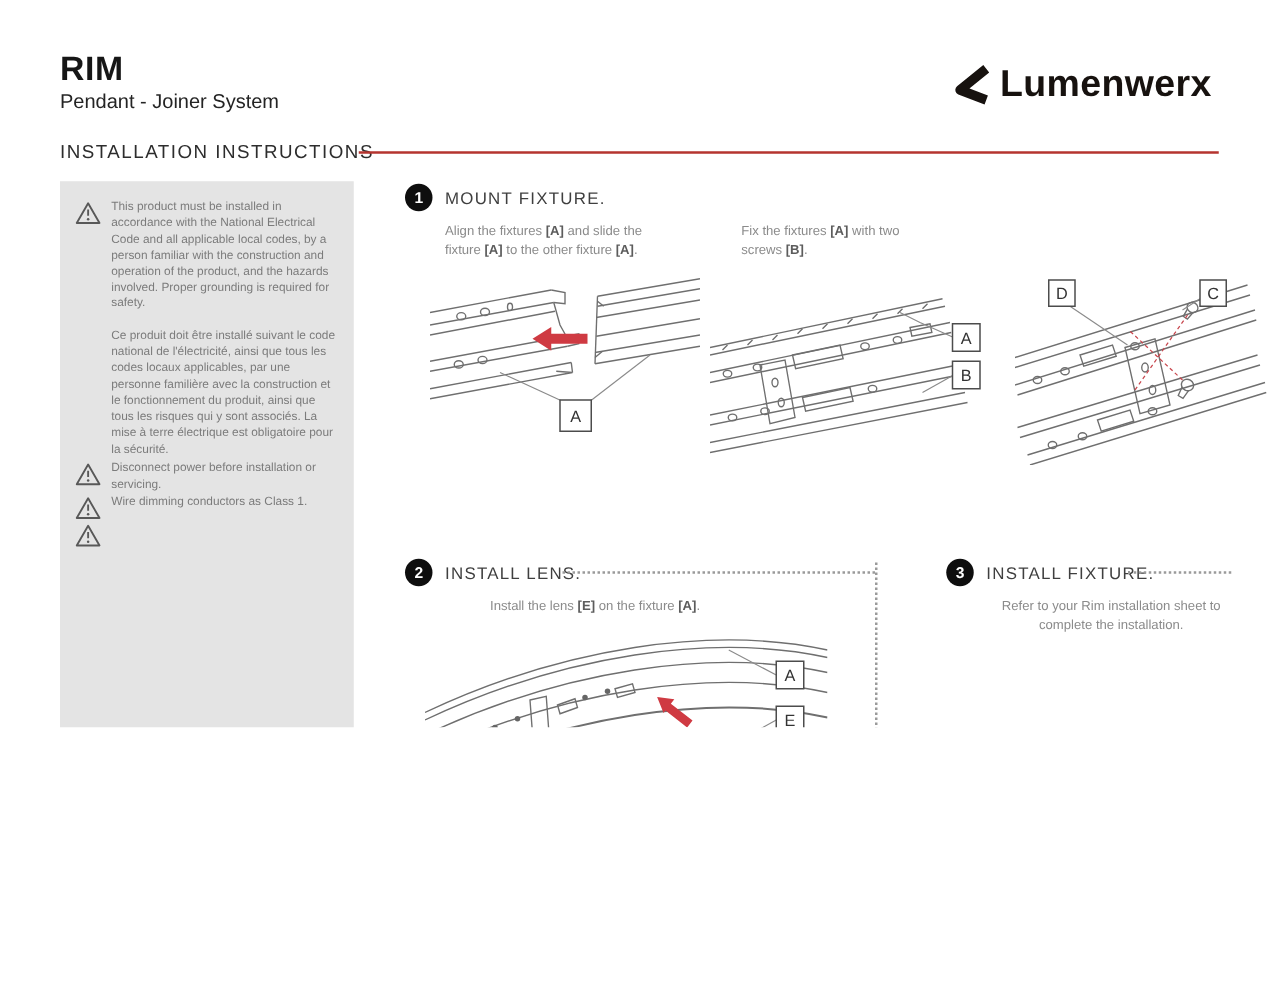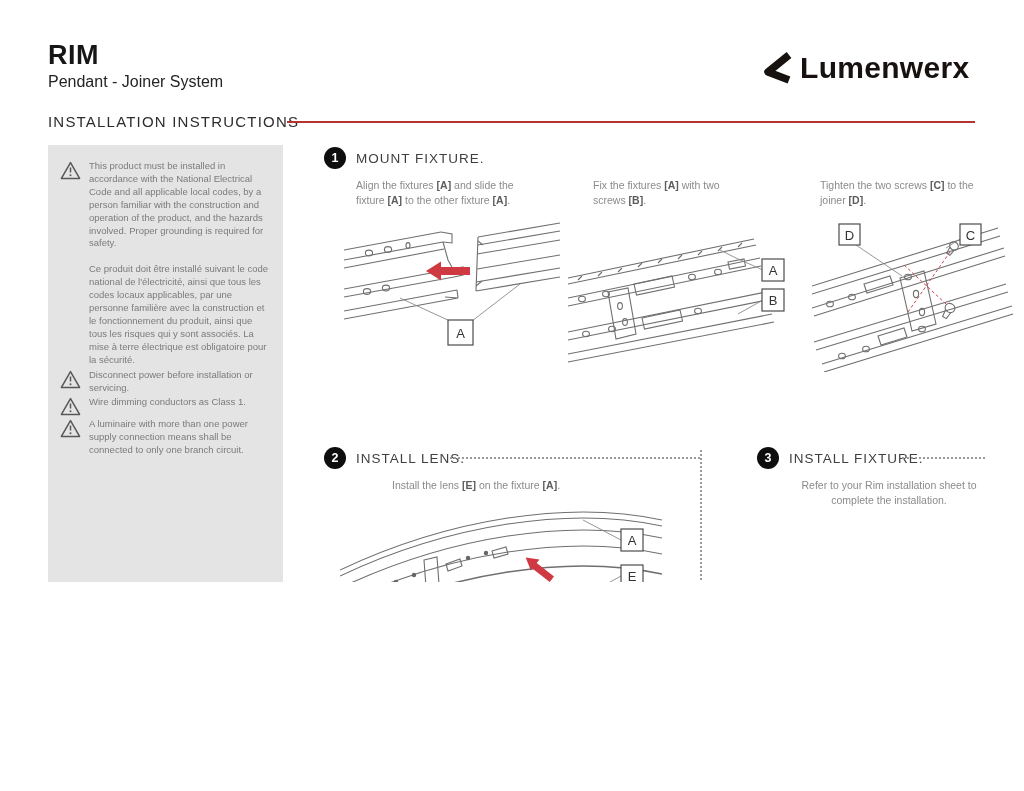--- a/index.html
+++ b/index.html
@@ -83,32 +83,28 @@
           <p>Wire dimming conductors as Class 1.</p>
         </div>
     </div>
 
     <div class="warning w-gap">
       <svg class="warn-icon" width="21" height="19" viewBox="0 0 21 19">
         <path d="M10.5,1.6 L19.6,17.4 L1.4,17.4 Z" fill="none" stroke="#585858" stroke-width="1.5" stroke-linejoin="round"></path>
         <line x1="10.5" y1="6.5" x2="10.5" y2="11.5" stroke="#585858" stroke-width="1.5"></line>
         <circle cx="10.5" cy="14.3" r="1" fill="#585858"></circle>
       </svg>
-      <div class="warn-text">
-          <p>A luminaire with more than one power supply connection means shall be connected to only one branch circuit.</p>
-        </div>
     </div>
   </div>
 
   <div class="abs step-circle" style="left:324px;top:147px;">1</div>
   <div class="abs step-title" style="left:356px;top:151px;">MOUNT FIXTURE.</div>
 
   <div class="abs instr" style="left:356px;top:178px;width:162px;">Align the fixtures <b>[A]</b> and slide the fixture <b>[A]</b> to the other fixture <b>[A]</b>.</div>
   <div class="abs instr" style="left:561px;top:178px;width:138px;margin-left:32px;">Fix the fixtures <b>[A]</b> with two screws <b>[B]</b>.</div>
-  <div class="abs instr" style="left:820px;top:178px;width:168px;">Tighten the two screws <b>[C]</b> to the joiner <b>[D]</b>.</div>
 
   <svg class="abs" style="left:344px;top:216px;" width="216" height="144" viewBox="0 0 216 144">
     <g fill="none" stroke="#6f6f6f" stroke-width="1.1">
       <path d="M0,34 L97,16"></path>
         <path d="M0,44 L99,26"></path>
         <path d="M0,52 L100,33"></path>
       <path d="M97,16 L108,18 L108,27 L99,26"></path>
       <ellipse cx="25" cy="37" rx="3.6" ry="2.9"></ellipse>
         <ellipse cx="44" cy="33.5" rx="3.6" ry="2.9"></ellipse>
       <ellipse cx="64" cy="29.5" rx="2" ry="2.9"></ellipse>

